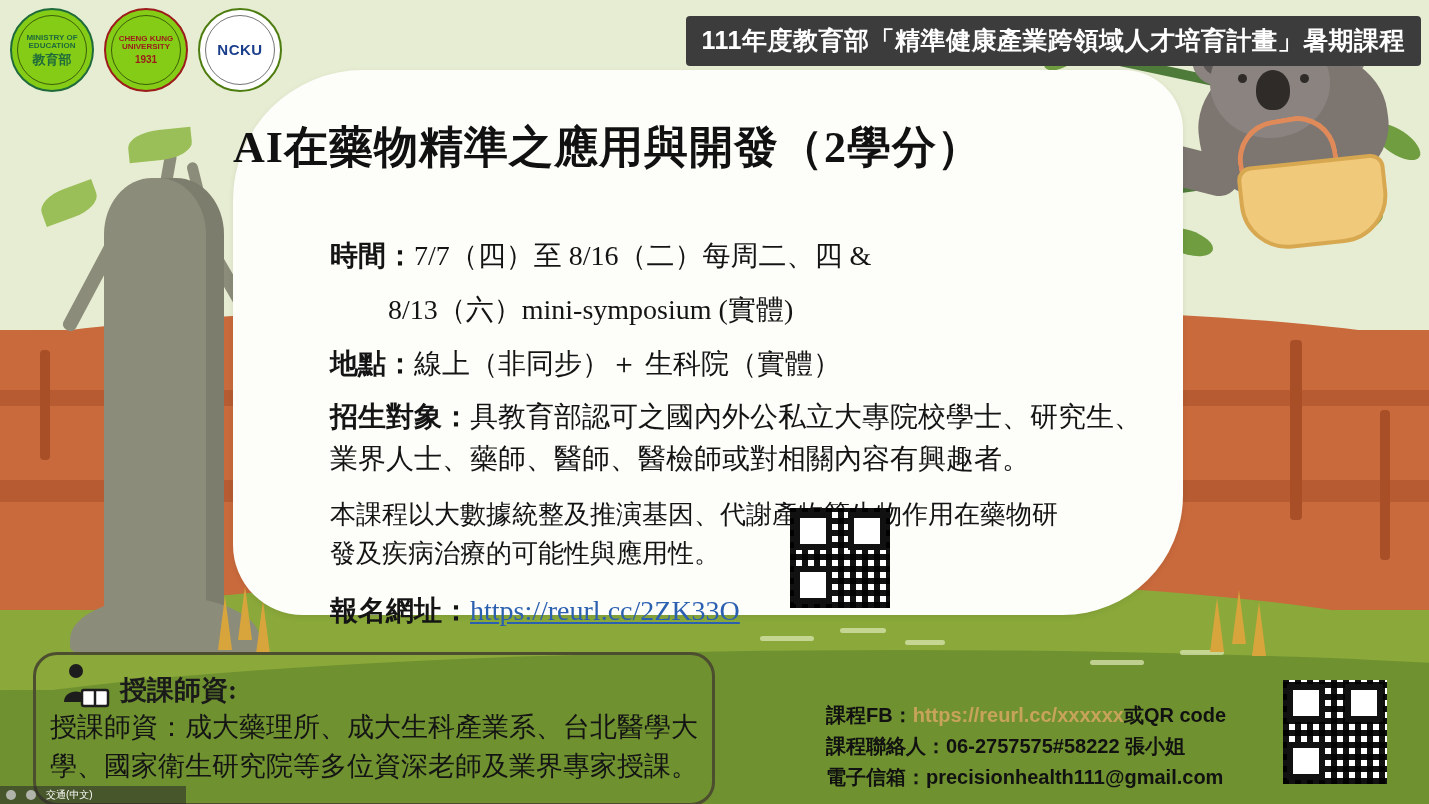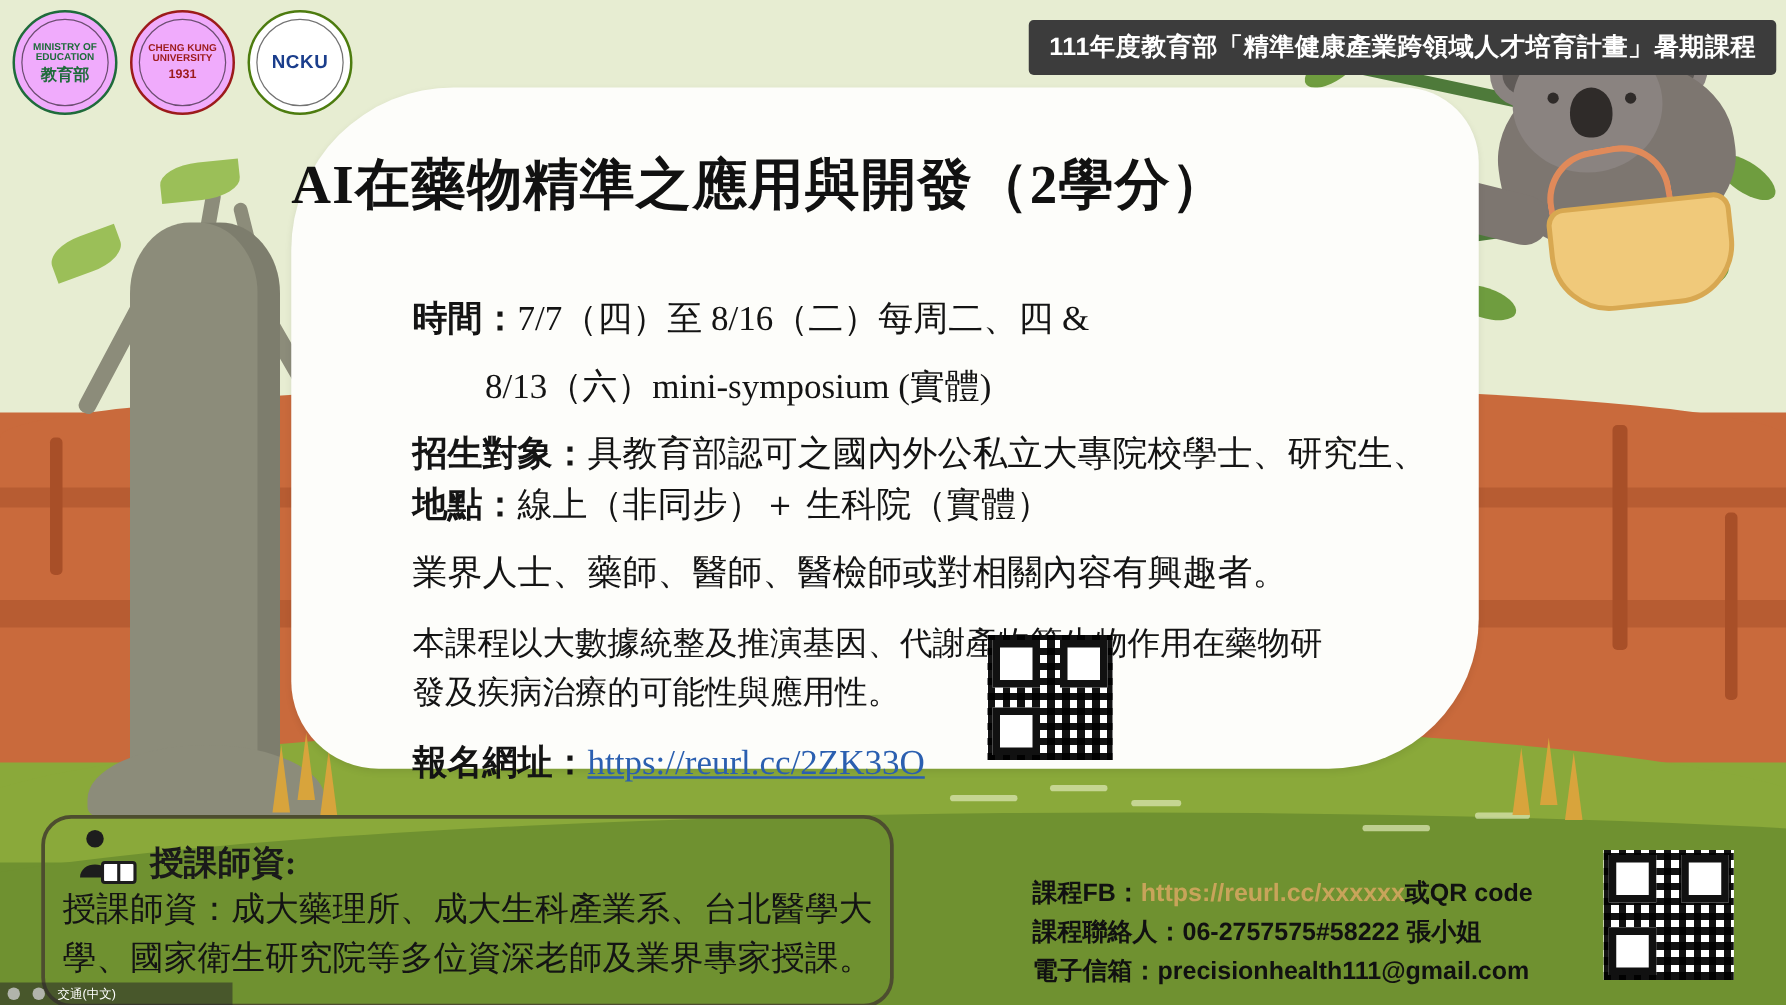--- a/index.html
+++ b/index.html
@@ -80,41 +80,41 @@
   }
 
   
   .header-banner {
     position: absolute;
     top: 16px; right: 8px;
     background: #3c3c3c;
     color: #ffffff;
     font-family: "Liberation Sans", sans-serif;
     font-weight: bold;
-    font-size: 20px;
+    font-size: 25px;
     letter-spacing: .5px;
     padding: 8px 16px 9px 16px;
     border-radius: 4px;
     white-space: nowrap;
   }
 
   
   .logos {
     position: absolute;
     top: 8px; left: 10px;
     display: flex;
     align-items: center;
     gap: 10px;
     z-index: 6;
   }
   .logo {
     position: relative;
     width: 80px; height: 80px;
     border-radius: 50%;
-    background: #f0abfc;
+    background: #84cc16;
     display: flex;
     align-items: center;
     justify-content: center;
     overflow: hidden;
   }
   .logo.moe { border: 2px solid #1f6b3b; }
   .logo.ncku-seal { border: 2px solid #9c1b1b; }
   .logo.ncku { border: 2px solid #4d7c0f; background: #ffffff; }
   .logo-text {
     font-size: 8px;
@@ -462,25 +462,25 @@
 
   <div class="title">AI在藥物精準之應用與開發（2學分）</div>
 
   <div class="body-block">
     <div class="row">
       <b>時間：</b><span>7/7（四）至 8/16（二）每周二、四 &amp;</span>
     </div>
     <div class="row">
       <span class="indent">8/13（六）mini-symposium (實體)</span>
     </div>
+    <div class="row">
+      <b>地點：</b><span>線上（非同步）＋ 生科院（實體）</span>
+    </div>
     <div class="row" style="margin-bottom:2px;">
       <b>招生對象：</b><span>具教育部認可之國內外公私立大專院校學士、研究生、</span>
-    </div>
-    <div class="row">
-      <b>地點：</b><span>線上（非同步）＋ 生科院（實體）</span>
     </div>
     <div class="row">
       <span>業界人士、藥師、醫師、醫檢師或對相關內容有興趣者。</span>
     </div>
     <div class="row small-par" style="margin-bottom:2px;margin-top:18px;">本課程以大數據統整及推演基因、代謝產物等生物作用在藥物研</div>
     <div class="row small-par">發及疾病治療的可能性與應用性。</div>
     <div class="row" style="margin-top:18px;">
       <b>報名網址：</b><a class="link" href="#">https://reurl.cc/2ZK33O</a>
     </div>
   </div>

